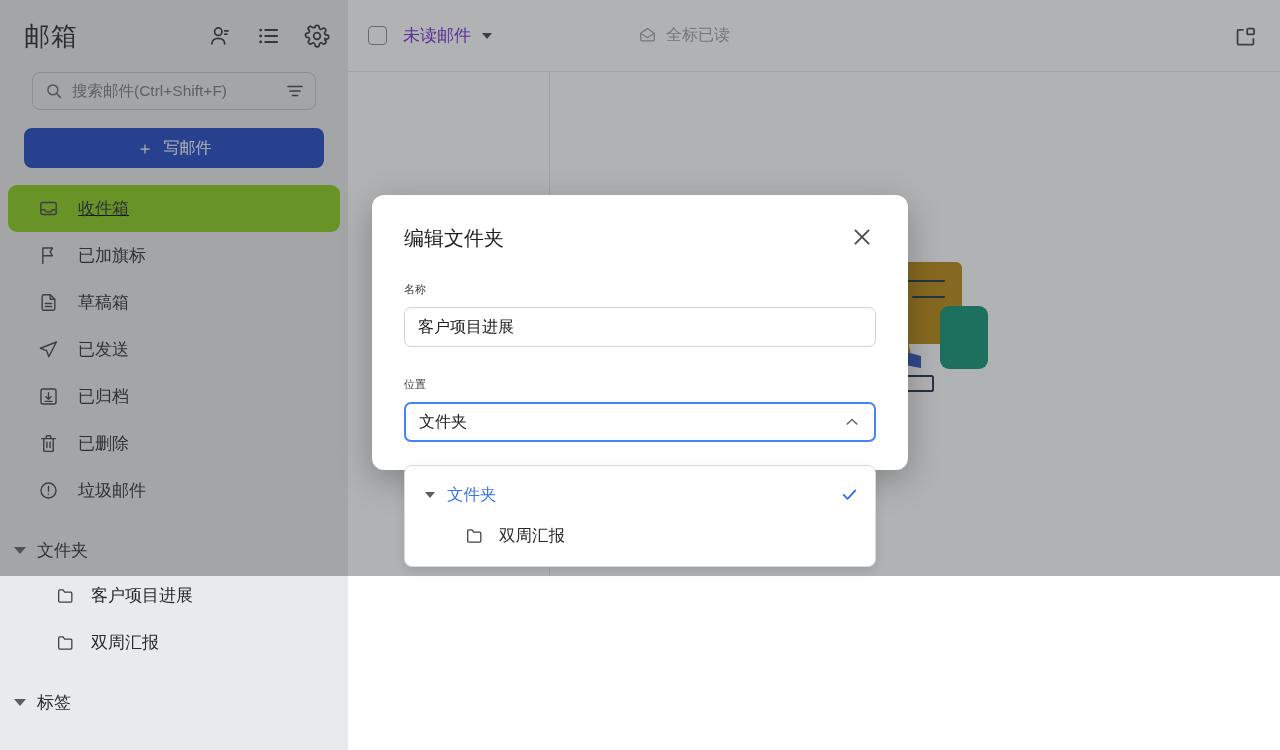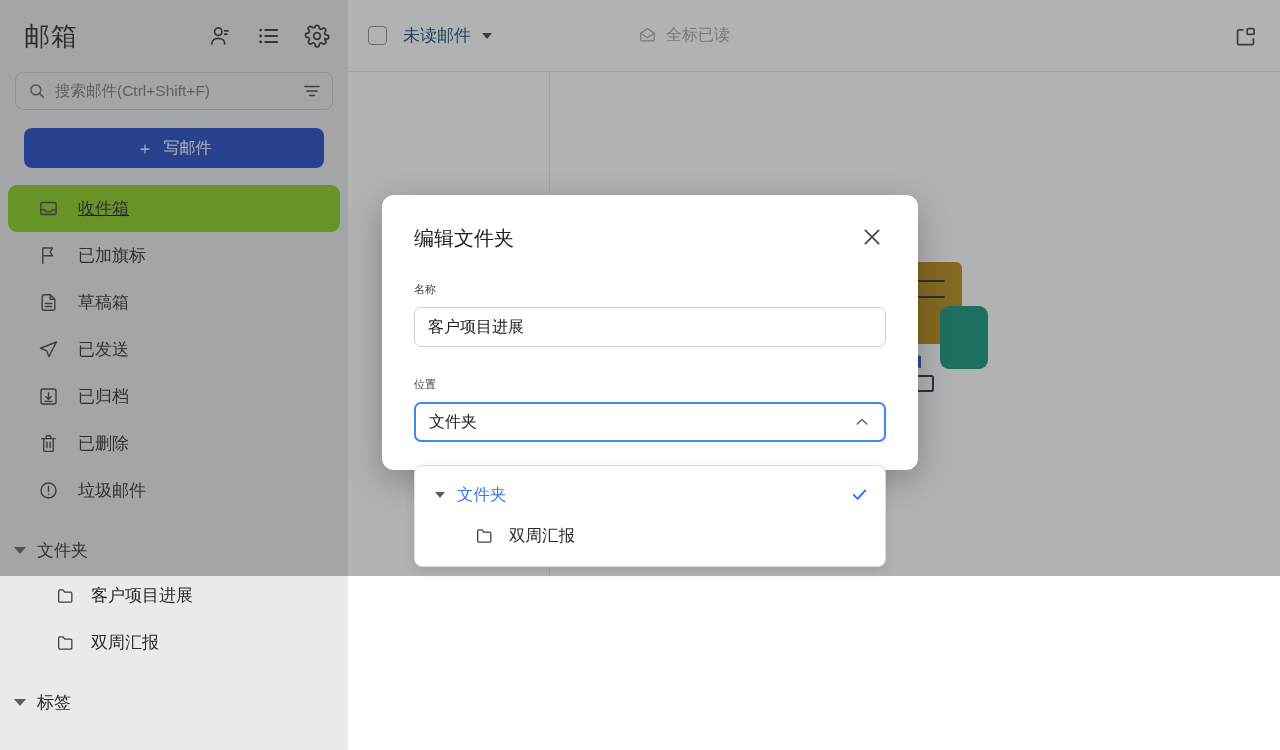--- a/index.html
+++ b/index.html
@@ -31,21 +31,21 @@
   }
   .sb-title {
     font-size: 26px; color: #202124; font-weight: 400;
     letter-spacing: 1px;
     flex: 1;
   }
   .sb-header-icons { display: flex; align-items: center; gap: 22px; }
   .ic { display: inline-flex; align-items: center; justify-content: center; }
   .ic svg { display: block; }
 
-  .search-wrap { padding: 0 15px; }
+  .search-wrap { padding: 0 32px; }
   .search-box {
     height: 38px;
     border: 1px solid #c3c6ca;
     border-radius: 8px;
     display: flex; align-items: center;
     padding: 0 10px 0 12px;
     background: transparent;
   }
   .search-ph {
     flex: 1;
@@ -115,21 +115,21 @@
   .chk {
     width: 19px; height: 19px;
     border: 1.6px solid #84888d;
     border-radius: 4px;
     flex: 0 0 19px;
   }
   .unread-sel {
     display: flex; align-items: center; gap: 9px;
     margin-left: 16px; cursor: pointer;
   }
-  .unread-sel .lbl { font-size: 17px; color: #0c4a6e; }
+  .unread-sel .lbl { font-size: 17px; color: #6d28d9; }
   .chev-d {
     width: 0; height: 0;
     border-left: 5.5px solid transparent;
     border-right: 5.5px solid transparent;
     border-top: 6.5px solid #3c4043;
     margin-left: 2px;
   }
   .markall {
     position: absolute; left: 290px;
     display: flex; align-items: flex-start; gap: 9px;
@@ -146,21 +146,21 @@
   .illus { width: 180px; height: 160px; }
 
   
   .overlay {
     position: absolute; inset: 0;
     background: rgba(60,62,66,0.40);
     z-index: 20;
   }
   .modal {
     position: absolute;
-    left: 382px; top: 195px;
+    left: 372px; top: 195px;
     width: 536px;
     background: #ffffff;
     border-radius: 12px;
     box-shadow: 0 10px 34px rgba(0,0,0,0.26);
     z-index: 30;
     padding: 30px 32px 28px 32px;
   }
   .modal-head {
     display: flex; align-items: flex-start; justify-content: space-between;
   }

